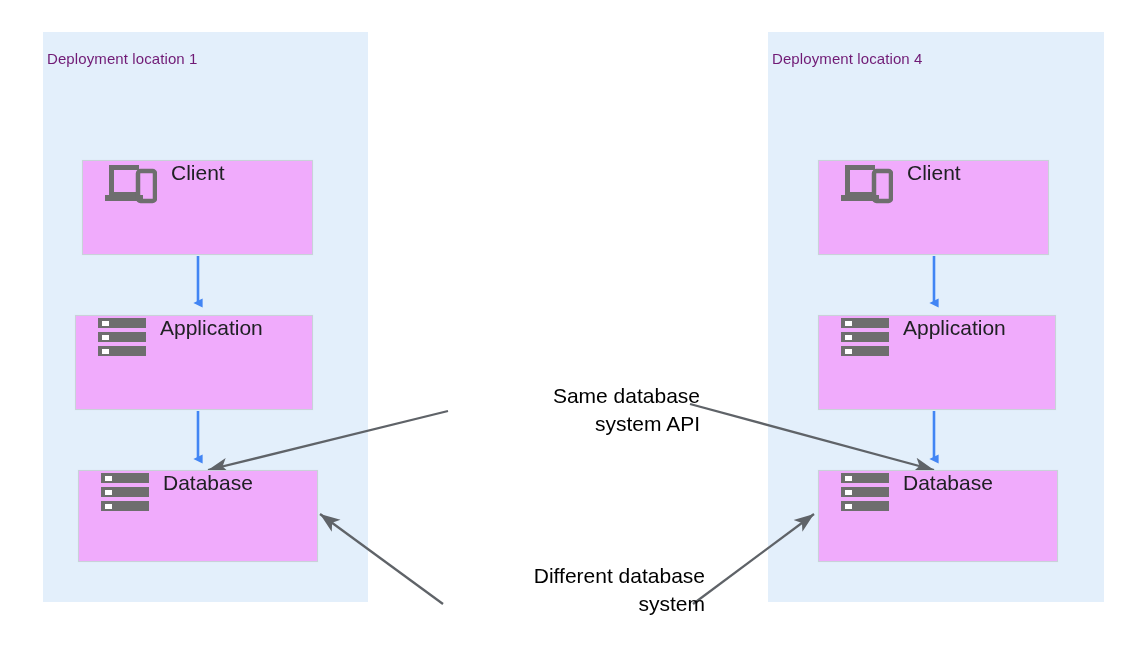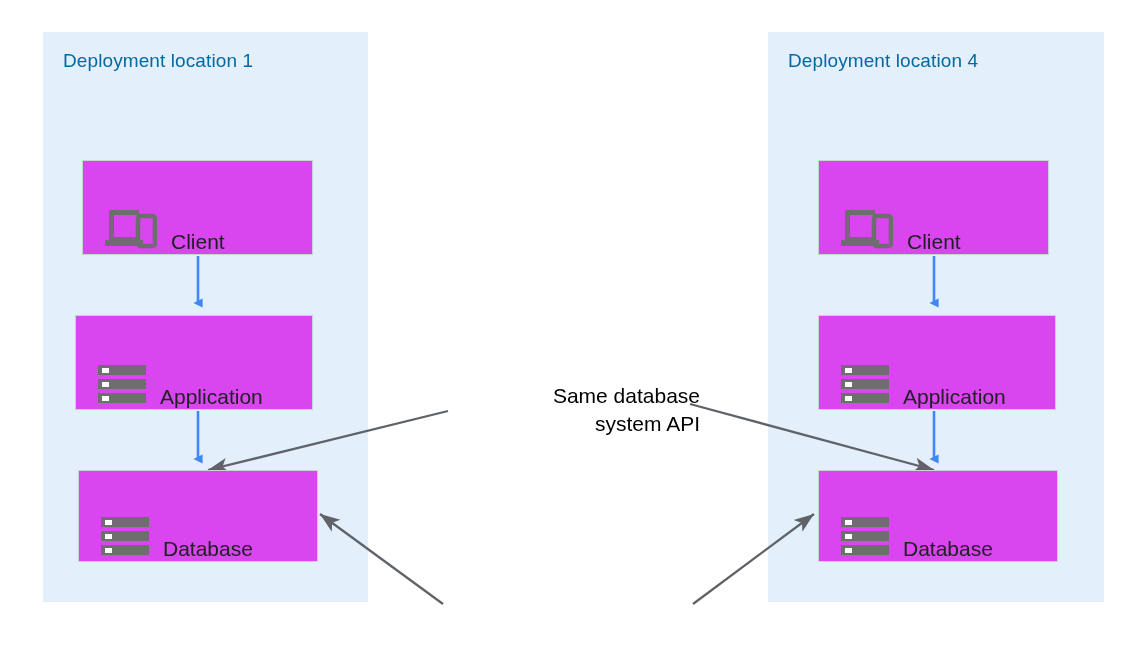--- a/index.html
+++ b/index.html
@@ -20,35 +20,35 @@
   }
   .panel {
     position: absolute;
     background: #e3effb;
   }
   #panel-left  { left: 43px;  top: 32px; width: 325px; height: 570px; }
   #panel-right { left: 768px; top: 32px; width: 336px; height: 570px; }
 
   .panel-title {
     position: absolute;
-    left: 20px;
+    left: 4px;
     top: 18px;
-    font-size: 19px;
-    color: #0369a1;
+    font-size: 15px;
+    color: #701a75;
     letter-spacing: 0.1px;
     white-space: nowrap;
   }
 
   .node {
     position: absolute;
-    background: #d946ef;
+    background: #f0abfc;
     border: 1px solid #c9d1d9;
     box-sizing: border-box;
     display: flex;
-    align-items: flex-end;
+    align-items: flex-start;
     box-shadow: 0 0 0 0.5px rgba(0,0,0,0.02);
   }
   .node-icon {
     flex: 0 0 auto;
     margin-left: 22px;
     margin-right: 14px;
     display: block;
   }
   .node-label {
     font-size: 21px;
@@ -200,14 +200,16 @@
         <rect x="0" y="30" width="48" height="10" fill="#6e6e6e"></rect>
         <rect x="4" y="33" width="7" height="5" fill="#ffffff"></rect>
       </svg>
     </span>
     <span class="node-label">Database</span>
   </div>
 
   <div class="annotation" id="annotation-api">Same database
 system API</div>
 
+  <div class="annotation" id="annotation-diff">Different database
+system</div>
 
 </div>
 
 </body></html>

